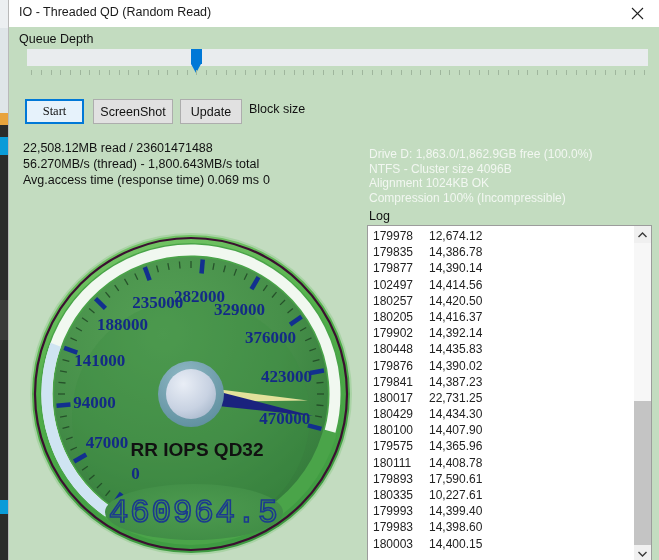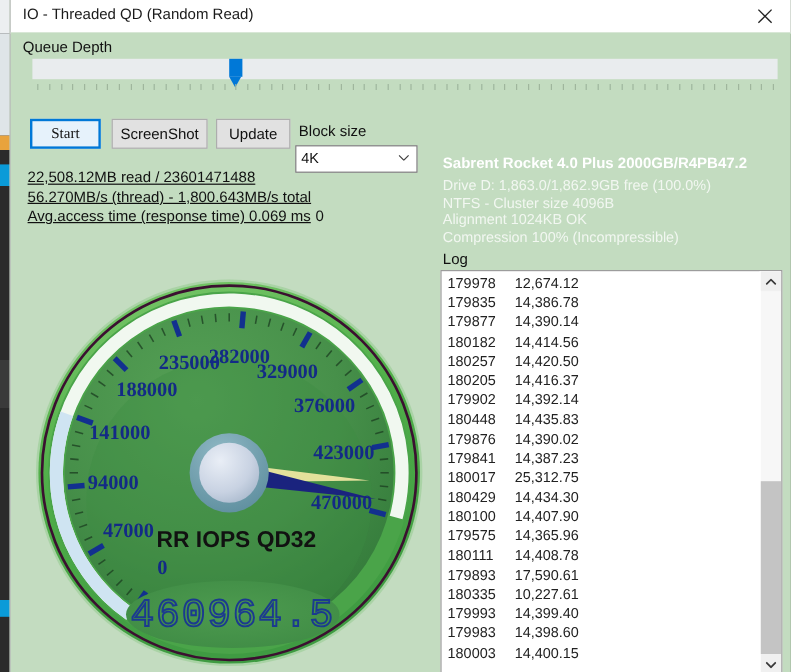--- a/index.html
+++ b/index.html
@@ -164,21 +164,20 @@
   }
 
   
   .stats {
     position: absolute;
     left: 14px; top: 113px;
     font-size: 12.5px;
     color: #111;
     line-height: 16px;
     white-space: nowrap;
-    text-decoration: underline;
   }
   .stats div { position: relative; }
   .stats .zero {
     position: absolute;
     left: 240px; top: 0;
   }
 
   
   .drive-title {
     position: absolute;
@@ -370,59 +369,52 @@
             <i style="left:607.3px"></i>
             <i style="left:617.0px"></i>
           </div>
       </div>
 
       <button class="btn primary" id="btn-start">Start</button>
       <button class="btn" id="btn-screen">ScreenShot</button>
       <button class="btn" id="btn-update">Update</button>
 
       <div class="lbl-block">Block size</div>
-      <div class="combo">
-        <div class="val">4K</div>
-        <svg class="chev" viewBox="0 0 9 5">
-          <polyline points="0.5,0.5 4.5,4.5 8.5,0.5" fill="none" stroke="#444" stroke-width="1"></polyline>
-        </svg>
-      </div>
 
       <div class="stats">
         <div>22,508.12MB read / 23601471488</div>
         <div>56.270MB/s (thread) - 1,800.643MB/s total</div>
         <div>
           <span>Avg.access time (response time) 0.069 ms</span>
           <span class="zero">0</span>
         </div>
       </div>
 
-      <div class="drive-title">Sabrent Rocket 4.0 Plus 2000GB/R4PB47.2</div>
       <div class="drive-info">
         <div>Drive D: 1,863.0/1,862.9GB free (100.0%)</div>
         <div>NTFS - Cluster size 4096B</div>
         <div>Alignment 1024KB OK</div>
         <div>Compression 100% (Incompressible)</div>
       </div>
 
       <div class="lbl-log">Log</div>
 
       <div class="logbox">
         <div class="logrows" id="logrows">
             <div class="row"><span class="c1">179978</span><span class="c2">12,674.12</span></div>
             <div class="row"><span class="c1">179835</span><span class="c2">14,386.78</span></div>
             <div class="row"><span class="c1">179877</span><span class="c2">14,390.14</span></div>
-            <div class="row"><span class="c1">180182</span><span class="c2">14,414.56</span></div>
+            <div class="row"><span class="c1">102497</span><span class="c2">14,414.56</span></div>
             <div class="row"><span class="c1">180257</span><span class="c2">14,420.50</span></div>
             <div class="row"><span class="c1">180205</span><span class="c2">14,416.37</span></div>
             <div class="row"><span class="c1">179902</span><span class="c2">14,392.14</span></div>
             <div class="row"><span class="c1">180448</span><span class="c2">14,435.83</span></div>
             <div class="row"><span class="c1">179876</span><span class="c2">14,390.02</span></div>
             <div class="row"><span class="c1">179841</span><span class="c2">14,387.23</span></div>
-            <div class="row"><span class="c1">180017</span><span class="c2">25,312.75</span></div>
+            <div class="row"><span class="c1">180017</span><span class="c2">22,731.25</span></div>
             <div class="row"><span class="c1">180429</span><span class="c2">14,434.30</span></div>
             <div class="row"><span class="c1">180100</span><span class="c2">14,407.90</span></div>
             <div class="row"><span class="c1">179575</span><span class="c2">14,365.96</span></div>
             <div class="row"><span class="c1">180111</span><span class="c2">14,408.78</span></div>
             <div class="row"><span class="c1">179893</span><span class="c2">17,590.61</span></div>
             <div class="row"><span class="c1">180335</span><span class="c2">10,227.61</span></div>
             <div class="row"><span class="c1">179993</span><span class="c2">14,399.40</span></div>
             <div class="row"><span class="c1">179983</span><span class="c2">14,398.60</span></div>
             <div class="row"><span class="c1">180003</span><span class="c2">14,400.15</span></div>
           </div>

